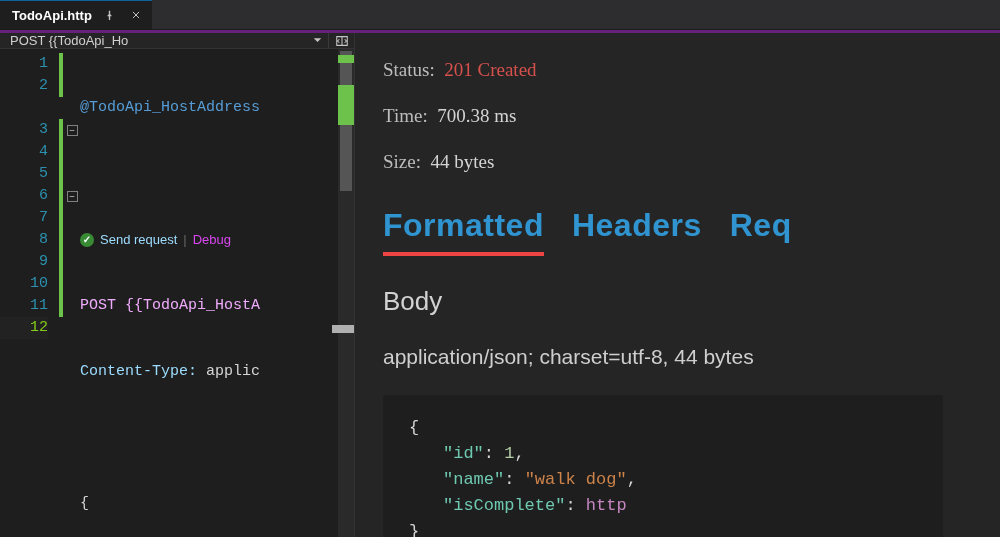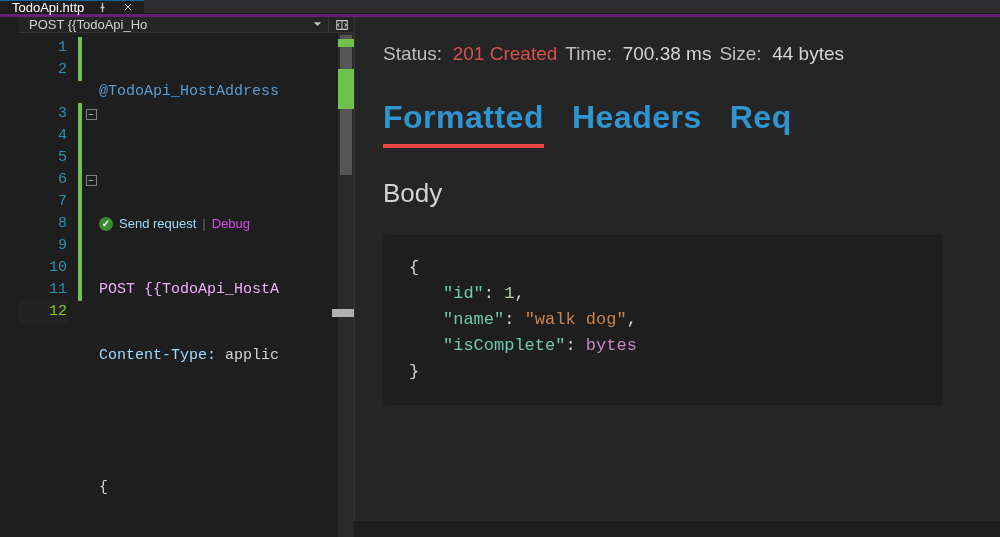--- a/index.html
+++ b/index.html
@@ -6,25 +6,26 @@
   html, body { width: 1000px; height: 537px; overflow: hidden; }
   body {
     background: #1e1e1e;
     font-family: "Segoe UI", Arial, sans-serif;
     color: #d4d4d4;
     font-size: 13px;
   }
 
   
   .tab-strip {
-    height: 14px;
+    height: 30px;
     background: #2d2d30;
     display: flex;
     align-items: stretch;
     border-bottom: 1px solid #1b1b1c;
+    font-weight: bold;
   }
   .doc-tab {
     display: flex;
     align-items: center;
     background: #1e1e1e;
     color: #ffffff;
     padding: 0 8px 0 12px;
     border-top: 1px solid #0e639c;
     font-size: 13px;
     gap: 10px;
@@ -52,21 +53,20 @@
   }
 
   
   .editor-pane {
     width: 355px;
     background: #1e1e1e;
     display: flex;
     flex-direction: column;
     border-right: 1px solid #333;
     position: relative;
-    padding-left: 19px;
   }
   .combo-row {
     height: 28px;
     display: flex;
     align-items: center;
     background: #252526;
     border-bottom: 1px solid #333;
   }
   .combo {
     flex: 1;
@@ -183,25 +183,26 @@
 
   
   .response-pane {
     flex: 1;
     background: #252526;
     padding: 26px 0 0 28px;
     overflow: hidden;
   }
   .status-row {
     display: flex;
-    gap: 8px;
+    gap: 24px;
     color: #b6b6b6;
     font-size: 19px;
-    font-family: Liberation Sans, sans-serif;
+    font-family: Liberation Serif, serif;
     align-items: baseline;
+    flex-direction: column;
   }
   .status-row .label { color: #bdbdbd; }
   .status-row .status-val { color: #d7514c; }
   .status-row .metric-val { color: #d4d4d4; }
 
   .resp-tabs {
     display: flex;
     gap: 28px;
     margin-top: 34px;
     font-size: 32px;
@@ -368,23 +369,24 @@
       <span><span class="label">Size:</span>&nbsp;&nbsp;<span class="metric-val">44 bytes</span></span>
     </div>
 
     <div class="resp-tabs">
       <div class="resp-tab active">Formatted</div>
       <div class="resp-tab">Headers</div>
       <div class="resp-tab">Req</div>
     </div>
 
     <div class="body-heading">Body</div>
+    <div class="content-type">application/json; charset=utf-8, 44 bytes</div>
 
     <div class="json-box">
       <div><span class="jp">{</span></div>
       <div><span class="indent"></span><span class="jk">"id"</span><span class="jp">: </span><span class="jn">1</span><span class="jp">,</span></div>
       <div><span class="indent"></span><span class="jk">"name"</span><span class="jp">: </span><span class="js">"walk dog"</span><span class="jp">,</span></div>
-      <div><span class="indent"></span><span class="jk">"isComplete"</span><span class="jp">: </span><span class="jb">bytes</span></div>
+      <div><span class="indent"></span><span class="jk">"isComplete"</span><span class="jp">: </span><span class="jb">http</span></div>
       <div><span class="jp">}</span></div>
     </div>
   </div>
 
 </div>
 
 </body></html>

